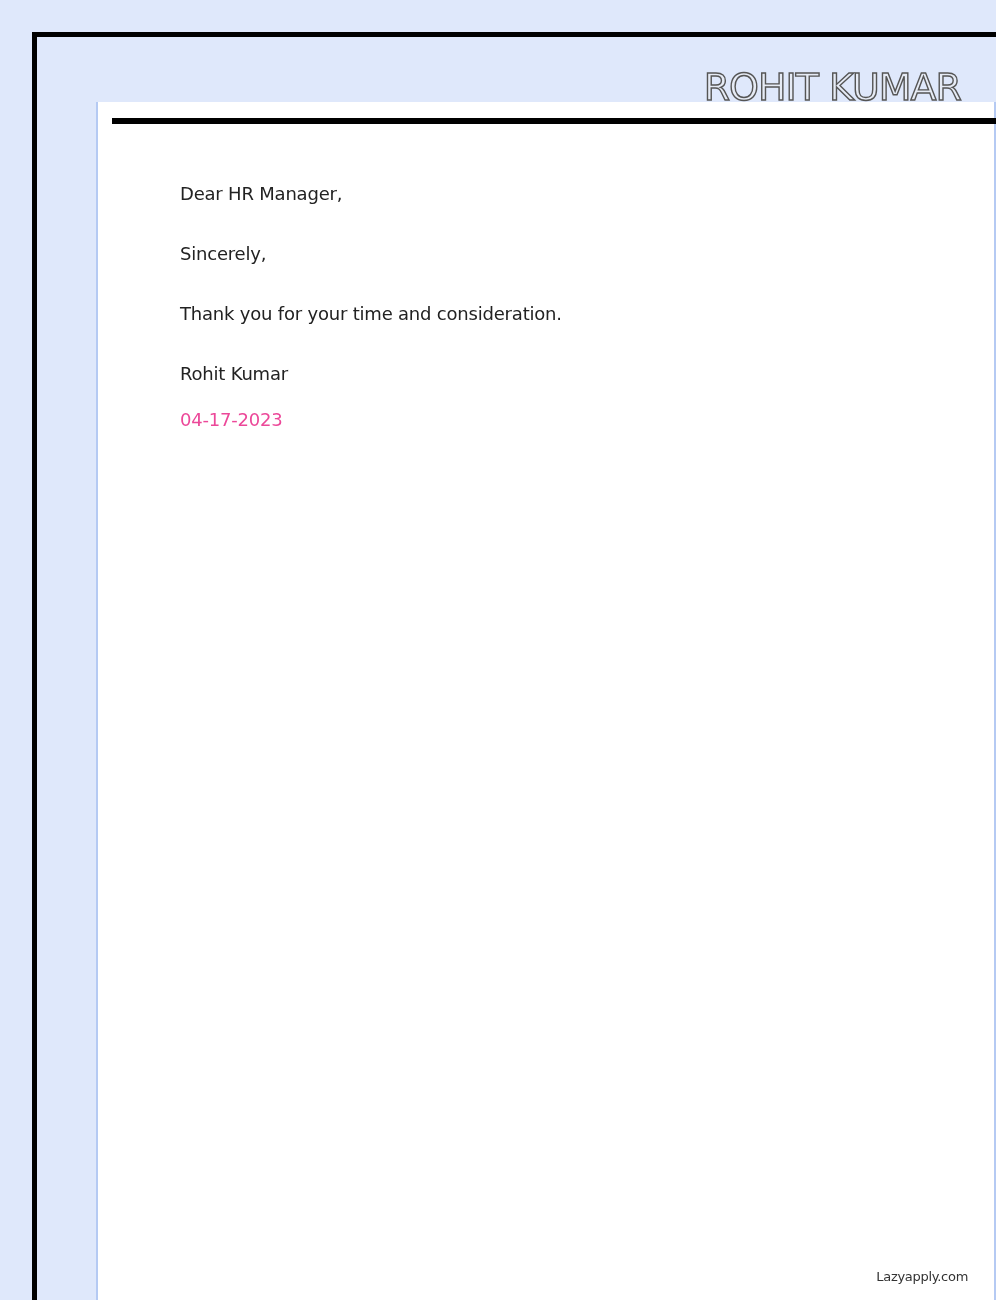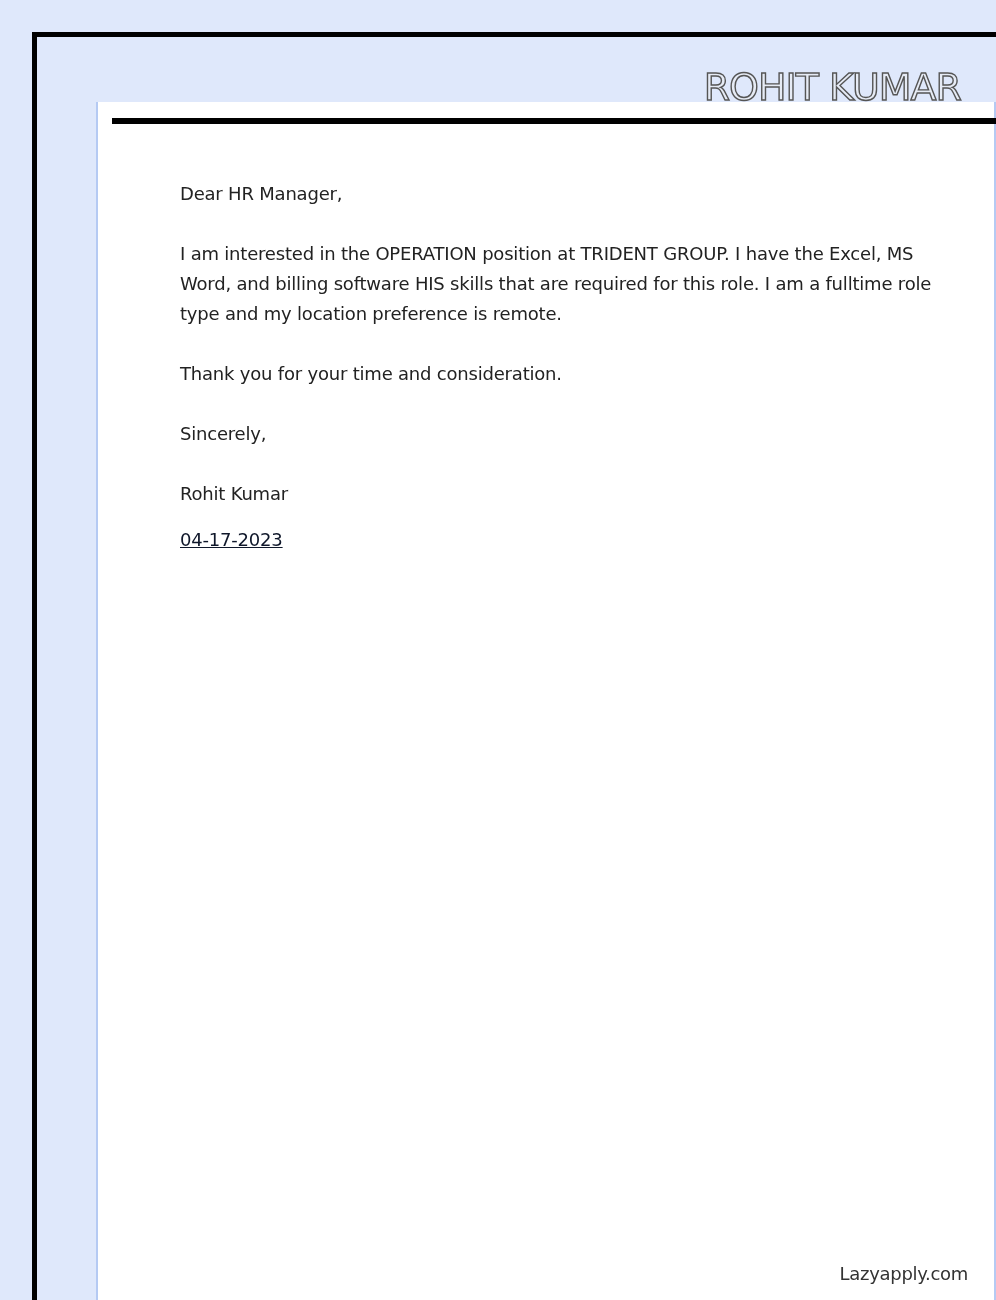--- a/index.html
+++ b/index.html
@@ -45,42 +45,41 @@
       left: 50px;
       top: 45px;
       width: 790px;
       color: #222;
       font-size: 18px;
       line-height: 30px;
       letter-spacing: -0.2px;
     }
     .letter p { margin-bottom: 30px; }
     .letter p.sig { margin-bottom: 10px; }
-    .letter .date { color: #0f172a; text-decoration: underline; }
+    .letter .date { color: #ec4899; }
     .footer-brand {
       position: absolute;
       right: 10px;
       bottom: 2px;
-      font-size: 18px;
+      font-size: 13px;
       color: #333;
       letter-spacing: -0.3px;
       text-align: center;
     }
   </style>
 </head>
 <body>
 
 <div class="header-name">ROHIT KUMAR</div>
 
 <div class="page">
   <div class="top-bar"></div>
 
   <div class="letter">
     <p>Dear HR Manager,</p>
-    <p>I am interested in the OPERATION position at TRIDENT GROUP. I have the Excel, MS Word, and billing software HIS skills that are required for this role. I am a fulltime role type and my location preference is remote.</p>
+    <p>Sincerely,</p>
     <p>Thank you for your time and consideration.</p>
-    <p>Sincerely,</p>
     <p class="sig">Rohit Kumar</p>
     <p class="date">04-17-2023</p>
   </div>
 
   <div class="footer-brand">Lazyapply.com</div>
 </div>
 
 </body></html>

